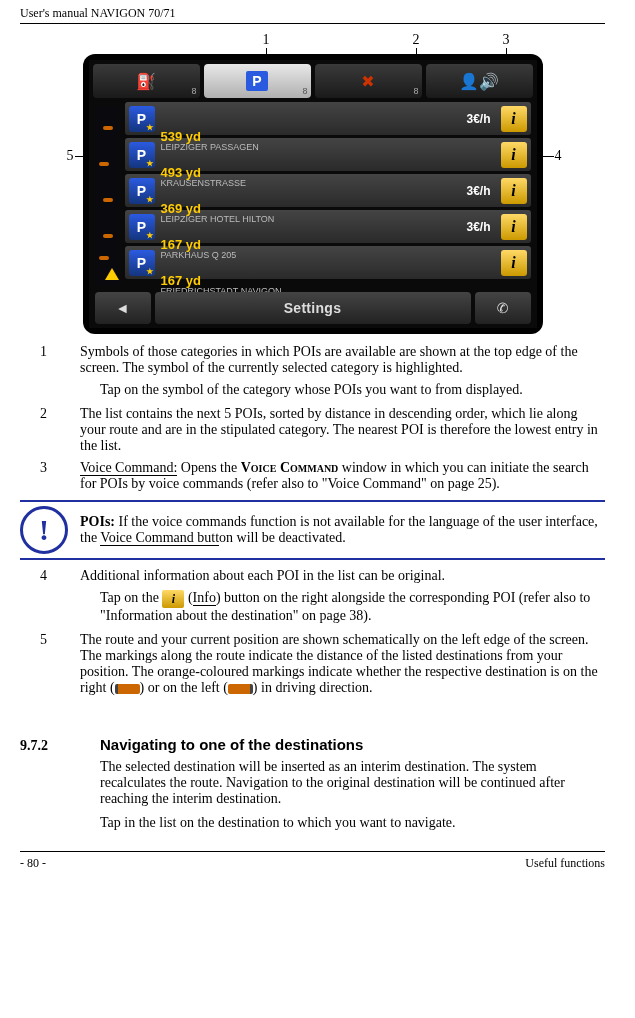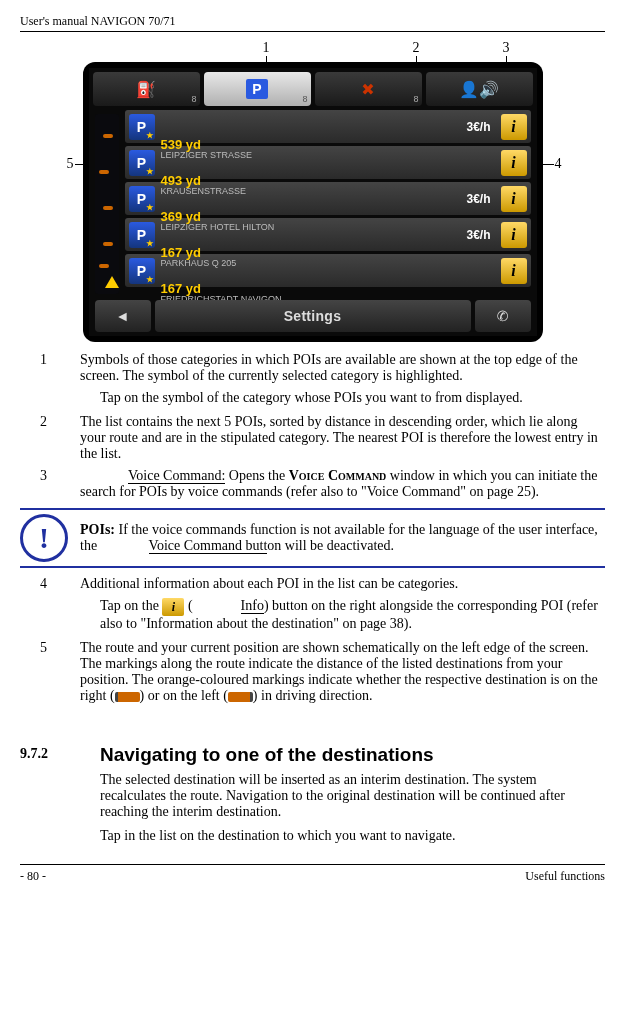--- a/index.html
+++ b/index.html
@@ -5,21 +5,21 @@
   body {
     font-family: "Times New Roman", Times, serif;
     font-size: 14px;
     color: #000;
     margin: 0;
     padding: 0;
     width: 635px;
     background: #fff;
   }
   .page {
-    padding: 10px 30px 10px 20px;
+    padding: 2px 30px 10px 20px;
   }
   .header {
     font-size: 12px;
     padding: 4px 0 2px 0;
     border-bottom: 1px solid #000;
     margin-bottom: 12px;
   }
   .footer {
     border-top: 1px solid #000;
     padding-top: 4px;
@@ -174,23 +174,23 @@
     gap: 12px;
   }
   .note-icon {
     width:42px;height:42px;
     border:3px solid #2030a0;
     border-radius:50%;
     display:flex;align-items:center;justify-content:center;
     color:#2030a0;font-size:30px;font-weight:bold;
     flex-shrink:0;
   }
-  h3.sect { font-family: Arial, sans-serif; font-weight:bold; font-size:19px; margin:14px 0 6px 0; }
+  h3.sect { font-family: Arial, sans-serif; font-weight:bold; font-size:15px; margin:14px 0 6px 0; }
   .sect-num { display:inline-block;width:80px; font-family:"Times New Roman"; font-size:14px; font-weight:bold; vertical-align:top;margin-top:2px;}
-  .u { border-bottom:1px solid #000;margin-left:48px; }
+  .u { border-bottom:1px solid #000; }
   .sc { font-variant: small-caps; }
   .mini-info{
     display:inline-flex;
     width:22px;height:18px;
     vertical-align:middle;
     background: linear-gradient(#ffd966,#cc9900);
     border-radius:2px;align-items:center;justify-content:center;
     font-style:italic;font-weight:bold;color:#000;font-size:12px;font-family:serif;
   }
   .route-mark{
@@ -244,21 +244,21 @@
             <div style="top:92px;background:#cc6600;"></div>
             <div style="top:128px;background:#cc6600;"></div>
             <div style="top:150px;background:#cc6600;left:4px;"></div>
           </div>
           <div class="arrow-up"></div>
         </div>
 
         <div class="poilist">
           <div class="poi">
             <div class="p-icon">P</div>
-            <div class="txt"><span class="dist">539 yd</span><span class="street">LEIPZIGER STRASSE</span></div>
+            <div class="txt"><span class="dist">539 yd</span><span class="street">LEIPZIGER PASSAGEN</span></div>
             <span class="price">3€/h</span>
             <div class="info-btn">i</div>
           </div>
           <div class="poi">
             <div class="p-icon">P</div>
             <div class="txt"><span class="dist">493 yd</span><span class="street">KRAUSENSTRASSE</span></div>
             <span class="price"></span>
             <div class="info-btn">i</div>
           </div>
           <div class="poi">
@@ -309,21 +309,21 @@
   </div>
 
   <div class="note-box">
     <div class="note-icon">!</div>
     <div><b>POIs:</b><span> If the voice commands function is not available for the language of the user interface, the </span><span class="u">Voice Command butt</span><span>on will be deactivated.</span></div>
   </div>
 
   <div class="desc-table">
     <div class="desc-row">
       <div class="desc-num">4</div>
-      <div class="desc-txt">Additional information about each POI in the list can be categories.</div>
+      <div class="desc-txt">Additional information about each POI in the list can be original.</div>
     </div>
     <div class="desc-sub">
       <span>Tap on the </span>
       <span class="mini-info">i</span>
       <span> (</span><span class="u">Info</span><span>) button on the right alongside the corresponding POI (refer also to "Information about the destination" on page 38).</span>
     </div>
 
     <div class="desc-row">
       <div class="desc-num">5</div>
       <div class="desc-txt">

